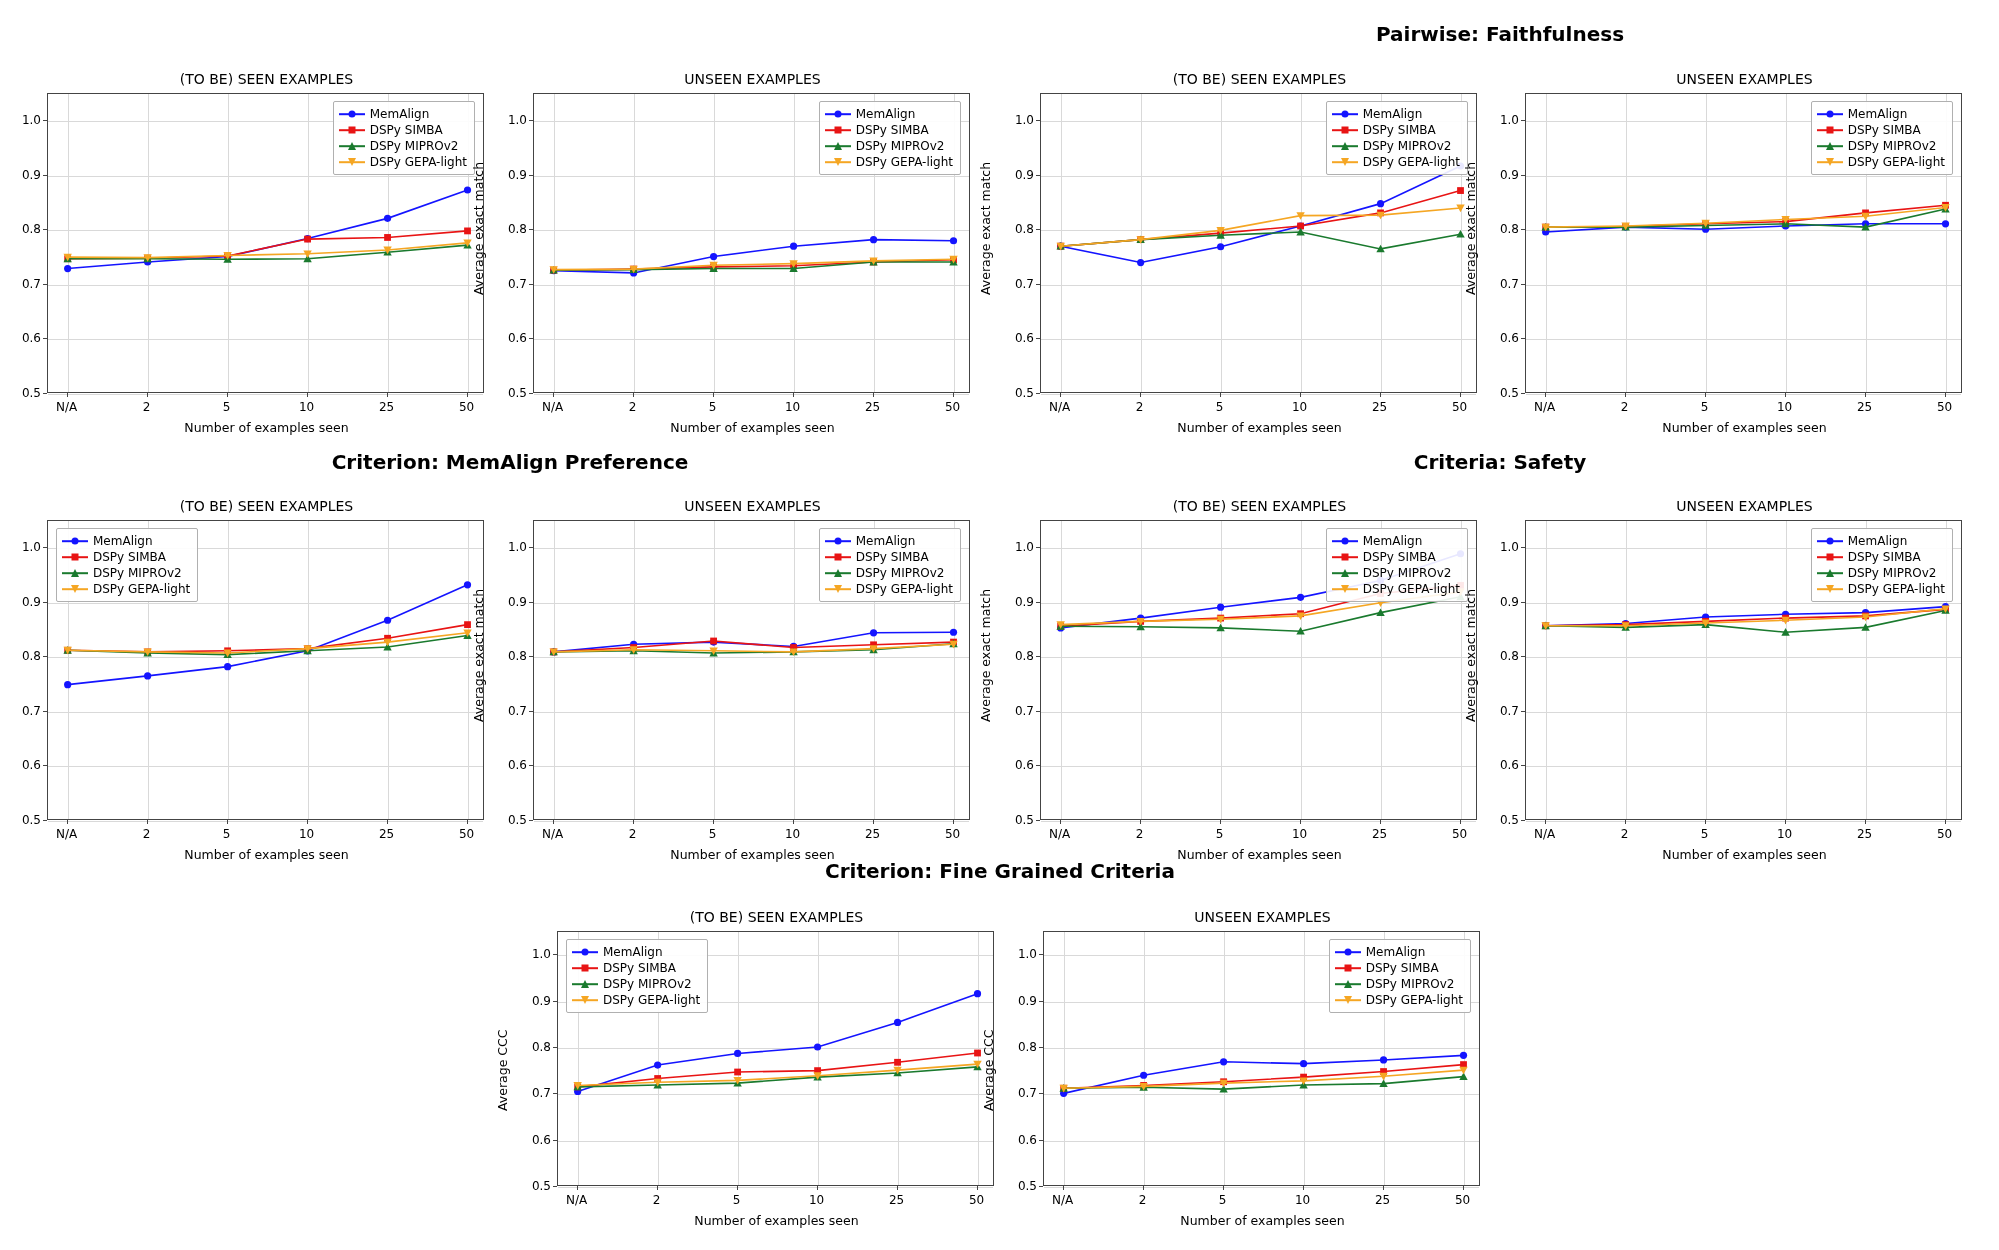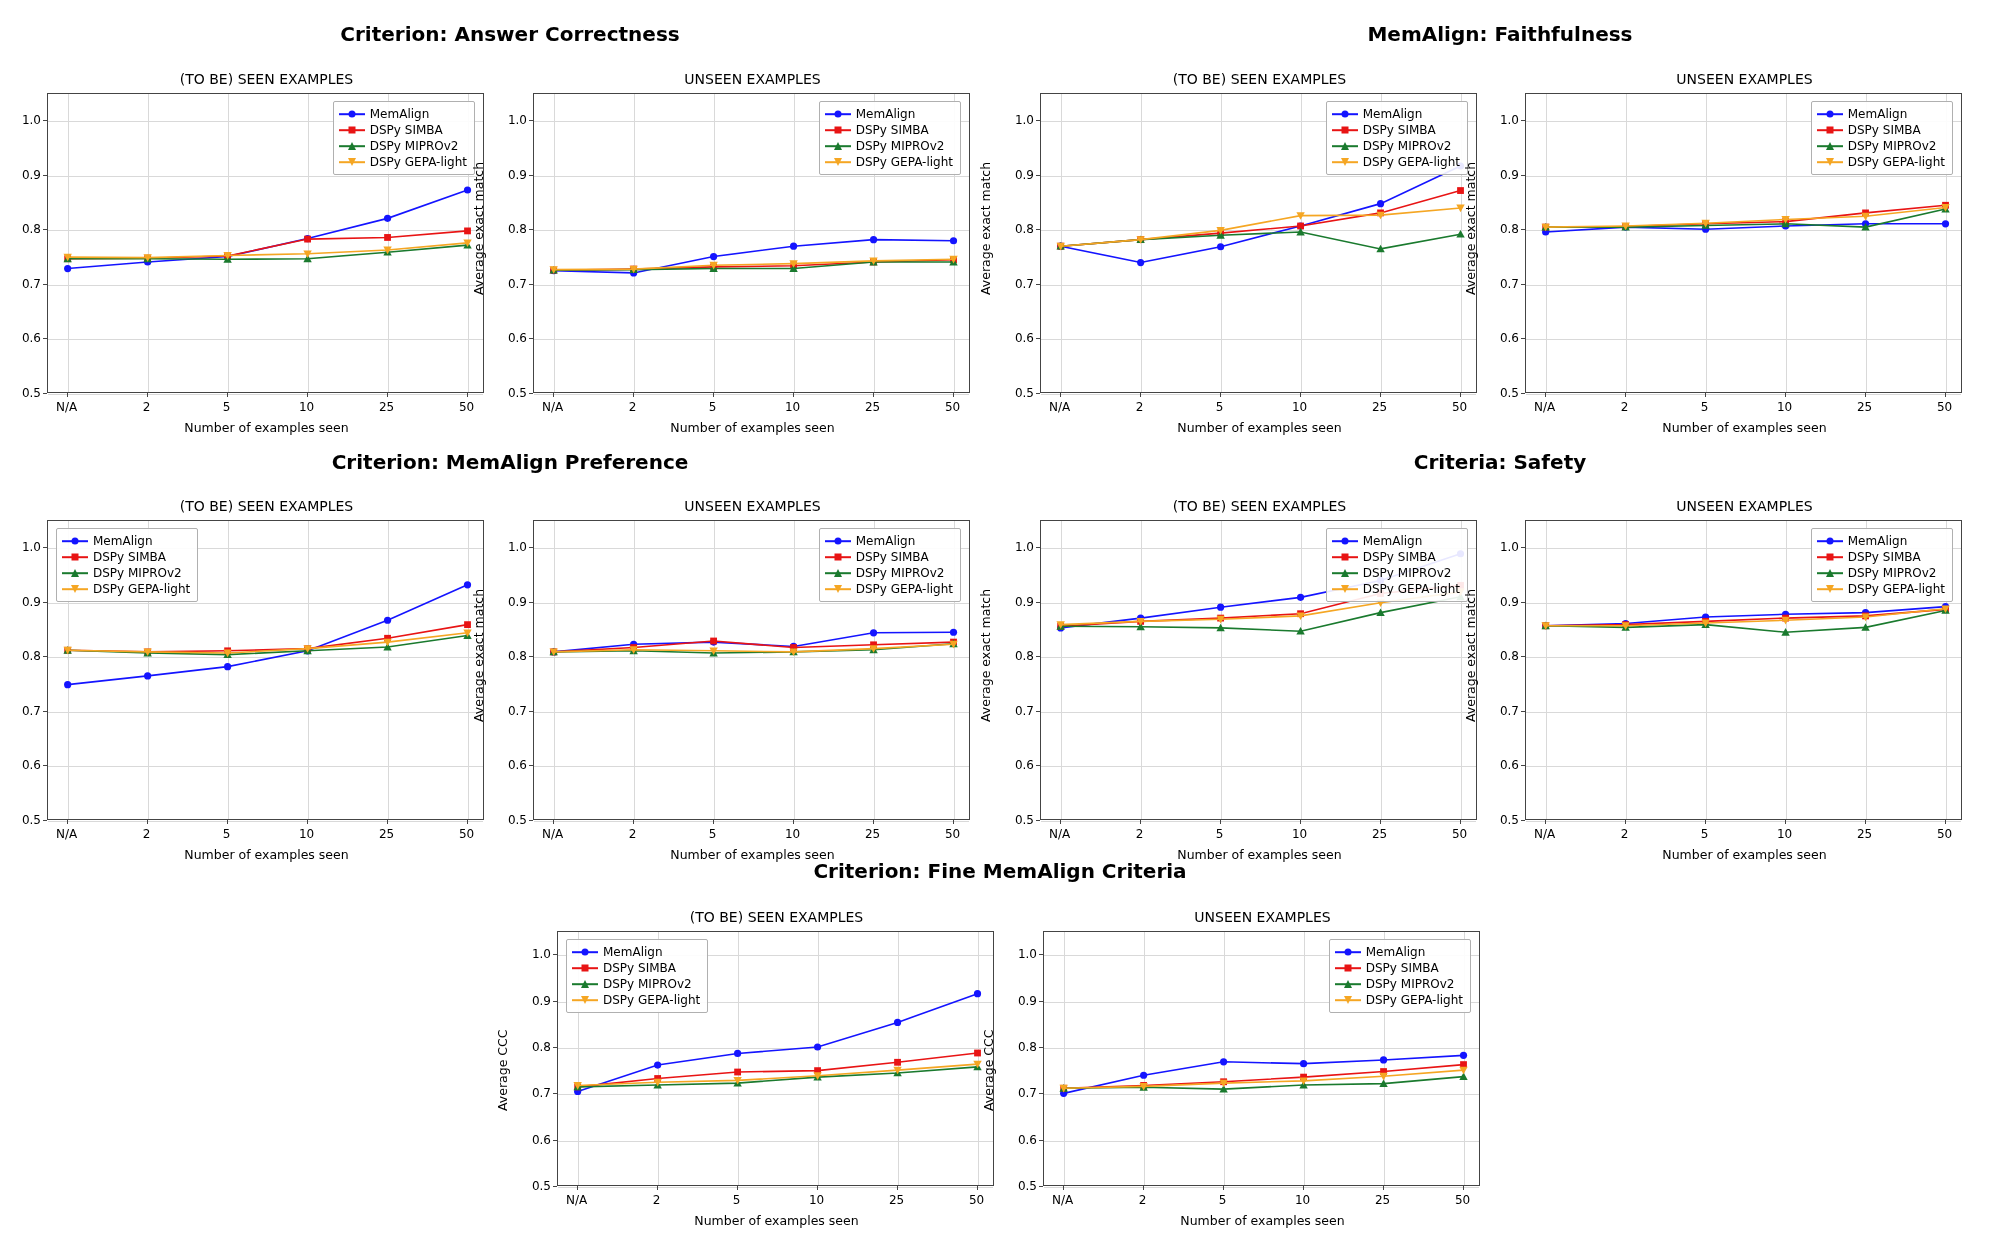--- a/index.html
+++ b/index.html
@@ -137,25 +137,24 @@
     border-left: 4.5px solid transparent;
     border-right: 4.5px solid transparent;
   }
   .legend-label { color: #000; }
   svg.series { position: absolute; left: 0; top: 0; overflow: visible; }
 </style>
 </head>
 <body>
 
 <div id="page">
-    <div class="criterion-title" style="left: 110px; top: 22px; width: 800px;">Criterion: Answer Correctness</div>
-    <div class="criterion-title" style="left: 1100px; top: 22px; width: 800px;">MemAlign: Faithfulness</div>
+    <div class="criterion-title" style="left: 1100px; top: 22px; width: 800px;">Pairwise: Faithfulness</div>
     <div class="criterion-title" style="left: 110px; top: 450px; width: 800px;">Criterion: MemAlign Preference</div>
     <div class="criterion-title" style="left: 1100px; top: 450px; width: 800px;">Criteria: Safety</div>
-    <div class="criterion-title" style="left: 600px; top: 859px; width: 800px;">Criterion: Fine MemAlign Criteria</div>
+    <div class="criterion-title" style="left: 600px; top: 859px; width: 800px;">Criterion: Fine Grained Criteria</div>
     <div class="panel" style="left: 47px; top: 73px; width: 439px; height: 362px;">
       <div class="panel-title" style="top: -2px;">(TO BE) SEEN EXAMPLES</div>
       <div class="plot-area" style="left: 0px; top: 20px; width: 437px; height: 300px;">
         <div class="grid-line h" style="top: 300px;"></div>
         <div class="grid-line h" style="top: 245.455px;"></div>
         <div class="grid-line h" style="top: 190.909px;"></div>
         <div class="grid-line h" style="top: 136.364px;"></div>
         <div class="grid-line h" style="top: 81.8182px;"></div>
         <div class="grid-line h" style="top: 27.2727px;"></div>
         <div class="grid-line v" style="left: 19.665px;"></div>

